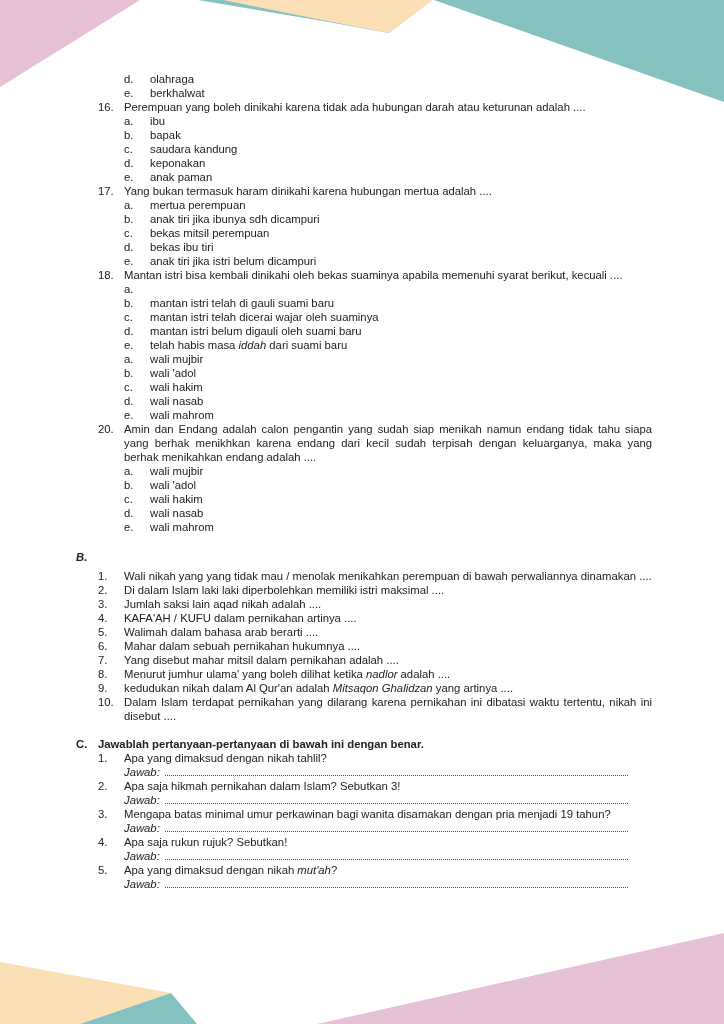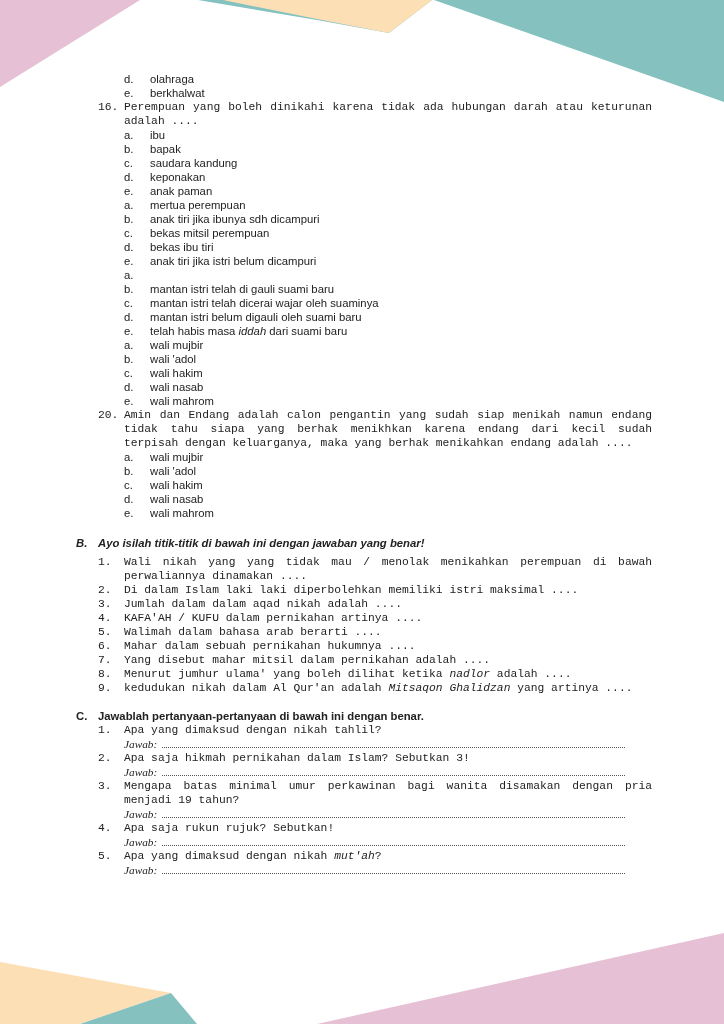--- a/index.html
+++ b/index.html
@@ -4,32 +4,32 @@
 <style>
   html, body { margin: 0; padding: 0; background: #ffffff; }
   .page {
     position: relative; width: 724px; height: 1024px; overflow: hidden;
     background: #ffffff;
     font-family: "Liberation Sans", sans-serif;
     font-size: 11.3px; line-height: 14px; color: #222222;
   }
   .decor { position: absolute; left: 0; top: 0; width: 724px; height: 1024px; }
   .content { position: absolute; left: 98px; top: 72px; width: 554px; }
-  .row { display: flex; font-family: Liberation Mono, monospace; }
+  .row { display: flex; }
   .num { flex: none; width: 26px; }
   .qtext { flex: 1; text-align: justify; }
   .opt { display: flex; padding-left: 26px; }
   .opt .letter { flex: none; width: 26px; }
   .section-head { display: flex; margin-left: -22px; font-weight: bold; }
   .section-head .label { flex: none; width: 22px; }
   .sec-b { margin-top: 16px; }
   .sec-b .section-head { font-style: italic; }
   .sec-b .items { margin-top: 5px; }
   .sec-c { margin-top: 14px; }
-  .answer { display: flex; padding-left: 26px; align-items: baseline; font-family: Liberation Serif, serif; }
+  .answer { display: flex; padding-left: 26px; align-items: baseline; }
   .answer .jlabel { font-style: italic; flex: none; }
   .answer .leader { flex: none; width: 463px; margin-left: 5px; border-bottom: 1px dotted #555; height: 10px; }
   i { font-style: italic; }
 </style>
 </head>
 <body>
 
 <div class="page">
 
   <svg class="decor" viewBox="0 0 724 1024" xmlns="http://www.w3.org/2000/svg">
@@ -72,20 +72,24 @@
         </div>
       <div class="opt">
           <span class="letter">d.</span>
           <span>keponakan</span>
         </div>
       <div class="opt">
           <span class="letter">e.</span>
           <span>anak paman</span>
         </div>
 
+      <div class="row">
+        <span class="num">17.</span>
+        <span class="qtext">Yang bukan termasuk haram dinikahi karena hubungan mertua adalah ....</span>
+      </div>
       <div class="opt">
           <span class="letter">a.</span>
           <span>mertua perempuan</span>
         </div>
       <div class="opt">
           <span class="letter">b.</span>
           <span>anak tiri jika ibunya sdh dicampuri</span>
         </div>
       <div class="opt">
           <span class="letter">c.</span>
@@ -93,20 +97,24 @@
         </div>
       <div class="opt">
           <span class="letter">d.</span>
           <span>bekas ibu tiri</span>
         </div>
       <div class="opt">
           <span class="letter">e.</span>
           <span>anak tiri jika istri belum dicampuri</span>
         </div>
 
+      <div class="row">
+        <span class="num">18.</span>
+        <span class="qtext">Mantan istri bisa kembali dinikahi oleh bekas suaminya apabila memenuhi syarat berikut, kecuali ....</span>
+      </div>
       <div class="opt">
           <span class="letter">a.</span>
         </div>
       <div class="opt">
           <span class="letter">b.</span>
           <span>mantan istri telah di gauli suami baru</span>
         </div>
       <div class="opt">
           <span class="letter">c.</span>
           <span>mantan istri telah dicerai wajar oleh suaminya</span>
@@ -163,34 +171,33 @@
         </div>
       <div class="opt">
           <span class="letter">e.</span>
           <span>wali mahrom</span>
         </div>
     </div>
 
     <div class="sec-b">
       <div class="section-head">
         <span class="label">B.</span>
-        <span>Ayo isilah titik-titik di bawah ini dengan jawaban yang benar!</span>
       </div>
       <div class="items">
         <div class="row">
             <span class="num">1.</span>
             <span class="qtext">Wali nikah yang yang tidak mau / menolak menikahkan perempuan di bawah perwaliannya dinamakan ....</span>
           </div>
         <div class="row">
             <span class="num">2.</span>
             <span class="qtext">Di dalam Islam laki laki diperbolehkan memiliki istri maksimal ....</span>
           </div>
         <div class="row">
             <span class="num">3.</span>
-            <span class="qtext">Jumlah dalam dalam aqad nikah adalah ....</span>
+            <span class="qtext">Jumlah saksi lain aqad nikah adalah ....</span>
           </div>
         <div class="row">
             <span class="num">4.</span>
             <span class="qtext">KAFA'AH / KUFU dalam pernikahan artinya ....</span>
           </div>
         <div class="row">
             <span class="num">5.</span>
             <span class="qtext">Walimah dalam bahasa arab berarti ....</span>
           </div>
         <div class="row">
@@ -201,20 +208,24 @@
             <span class="num">7.</span>
             <span class="qtext">Yang disebut mahar mitsil dalam pernikahan adalah ....</span>
           </div>
         <div class="row">
             <span class="num">8.</span>
             <span class="qtext"><span>Menurut jumhur ulama' yang boleh dilihat ketika </span><i>nadlor</i><span> adalah ....</span></span>
           </div>
         <div class="row">
             <span class="num">9.</span>
             <span class="qtext"><span>kedudukan nikah dalam Al Qur'an adalah </span><i>Mitsaqon Ghalidzan</i><span> yang artinya ....</span></span>
+          </div>
+        <div class="row">
+            <span class="num">10.</span>
+            <span class="qtext">Dalam Islam terdapat pernikahan yang dilarang karena pernikahan ini dibatasi waktu tertentu, nikah ini disebut ....</span>
           </div>
       </div>
     </div>
 
     <div class="sec-c">
       <div class="section-head">
         <span class="label">C.</span>
         <span>Jawablah pertanyaan-pertanyaan di bawah ini dengan benar.</span>
       </div>
 

